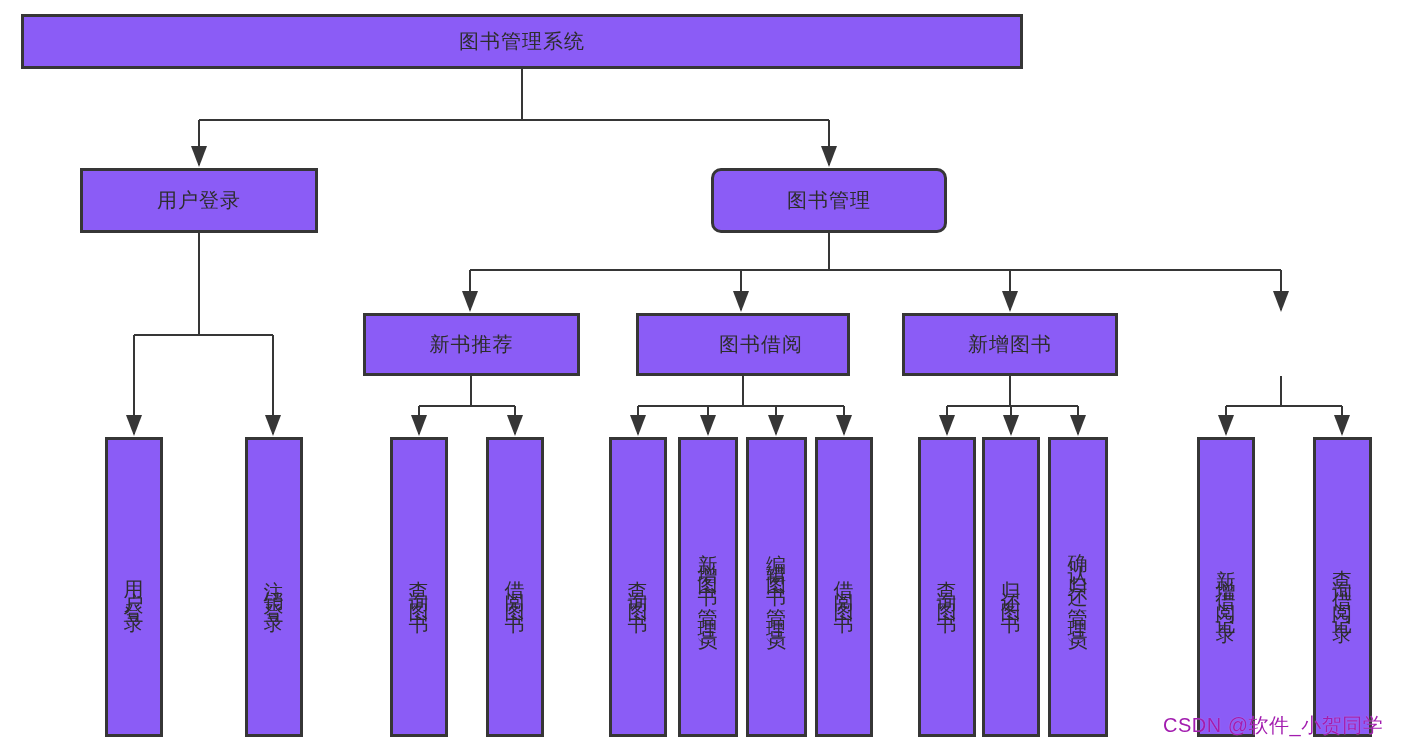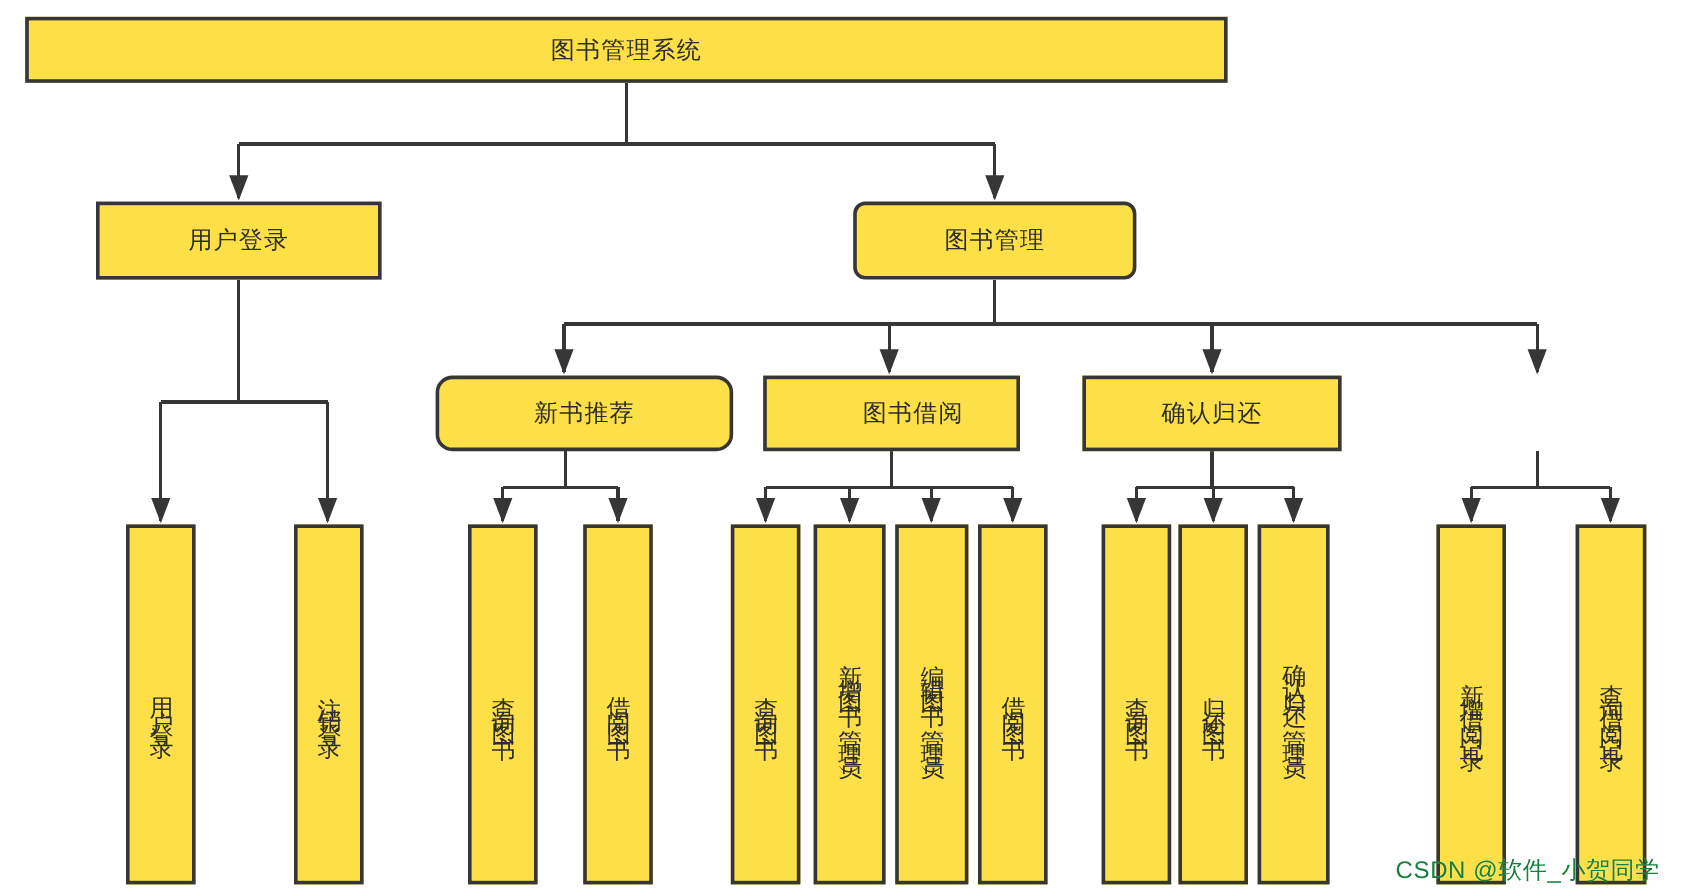--- a/index.html
+++ b/index.html
@@ -6,42 +6,42 @@
   html, body { background: #ffffff; }
   body {
     font-family: "Liberation Sans", "DejaVu Sans", sans-serif;
     width: 1405px; height: 747px; overflow: hidden; position: relative;
   }
   #stage { position: absolute; left: 0; top: 0; width: 1405px; height: 747px; background: #ffffff; }
   #connectors { position: absolute; left: 0; top: 0; z-index: 1; }
 
   .node {
     position: absolute;
-    background: #fde047;
+    background: #8b5cf6;
     border: 3px solid #363636;
     color: #2d2d2d;
     display: flex; align-items: center; justify-content: center;
     z-index: 2;
   }
   .hbox { font-size: 20px; letter-spacing: 1px; }
   .leaf { width: 58px; height: 300px; top: 437px; }
   .leaf .vtext {
     writing-mode: vertical-rl;
     text-orientation: mixed;
     font-size: 20px;
     letter-spacing: 11px;
     line-height: 1;
     white-space: nowrap;
     color: #2d2d2d;
   }
   
   #n-root            { left: 21px;  top: 14px;  width: 1002px; height: 55px; }
   #n-user-login      { left: 80px;  top: 168px; width: 238px;  height: 65px; }
   #n-book-mgmt       { left: 711px; top: 168px; width: 236px;  height: 65px; border-radius: 10px; }
-  #n-new-book-rec    { left: 363px; top: 313px; width: 248px;  height: 63px; border-radius: 14px; }
+  #n-new-book-rec    { left: 363px; top: 313px; width: 217px;  height: 63px; }
   #n-book-borrow     { left: 636px; top: 313px; width: 214px;  height: 63px; padding-left: 36px; }
   #n-current-borrow  { left: 902px; top: 313px; width: 216px;  height: 63px; }
   #n-borrow-records  { left: 1173px;top: 313px; width: 216px;  height: 63px; }
 
   #lf-login          { left: 105px; }
   #lf-logout         { left: 245px; }
   #lf-nbr-query      { left: 390px; }
   #lf-nbr-borrow     { left: 486px; }
   #lf-bb-query       { left: 609px; }
   #lf-bb-add         { left: 678px; width: 60px; }
@@ -52,21 +52,21 @@
   #lf-cb-confirm     { left: 1048px; width: 60px; }
   #lf-br-add         { left: 1197px; }
   #lf-br-query       { left: 1313px; width: 59px; }
 
   #watermark {
     position: absolute;
     left: 1163px; top: 712px;
     width: 240px;
     font-size: 20px;
     letter-spacing: 0.5px;
-    color: #15803d;
+    color: #a21caf;
     z-index: 3;
     white-space: nowrap;
     text-shadow: 0 0 1px rgba(255,255,255,0.4);
   }
 </style>
 </head>
 <body>
 
 <div id="stage">
 
@@ -150,21 +150,21 @@
     <span>图书管理</span>
   </div>
 
   <div class="node hbox" id="n-new-book-rec">
     <span>新书推荐</span>
   </div>
   <div class="node hbox" id="n-book-borrow">
     <span>图书借阅</span>
   </div>
   <div class="node hbox" id="n-current-borrow">
-    <span>确认归还</span>
+    <span>新增图书</span>
   </div>
 
   <div class="node leaf" id="lf-login">
     <span class="vtext">用户登录</span>
   </div>
   <div class="node leaf" id="lf-logout">
     <span class="vtext">注销登录</span>
   </div>
 
   <div class="node leaf" id="lf-nbr-query">

